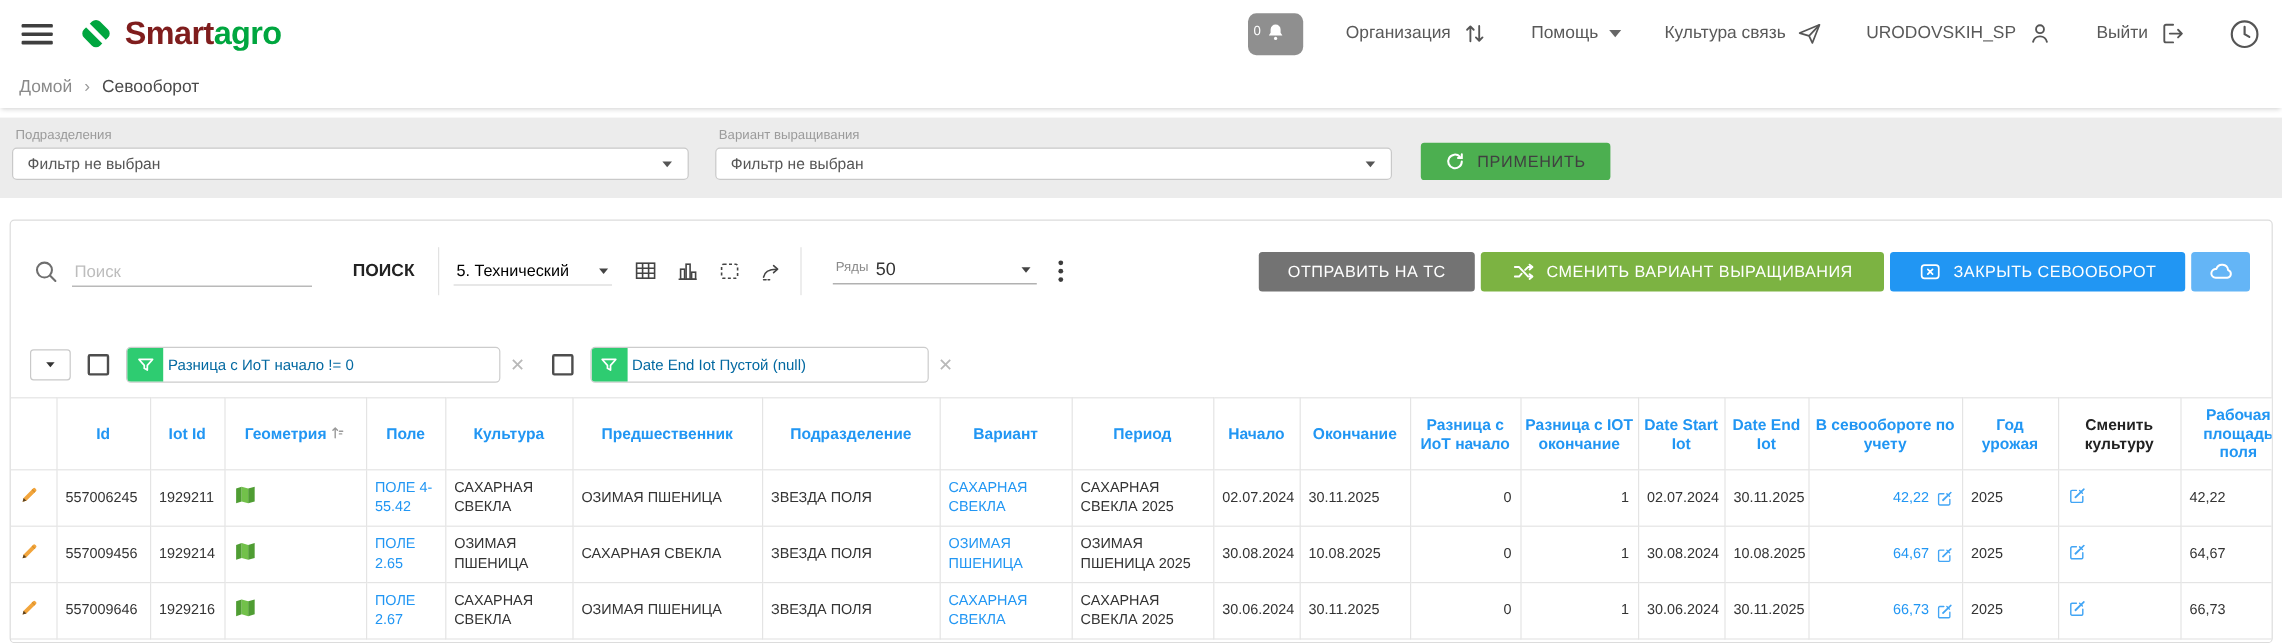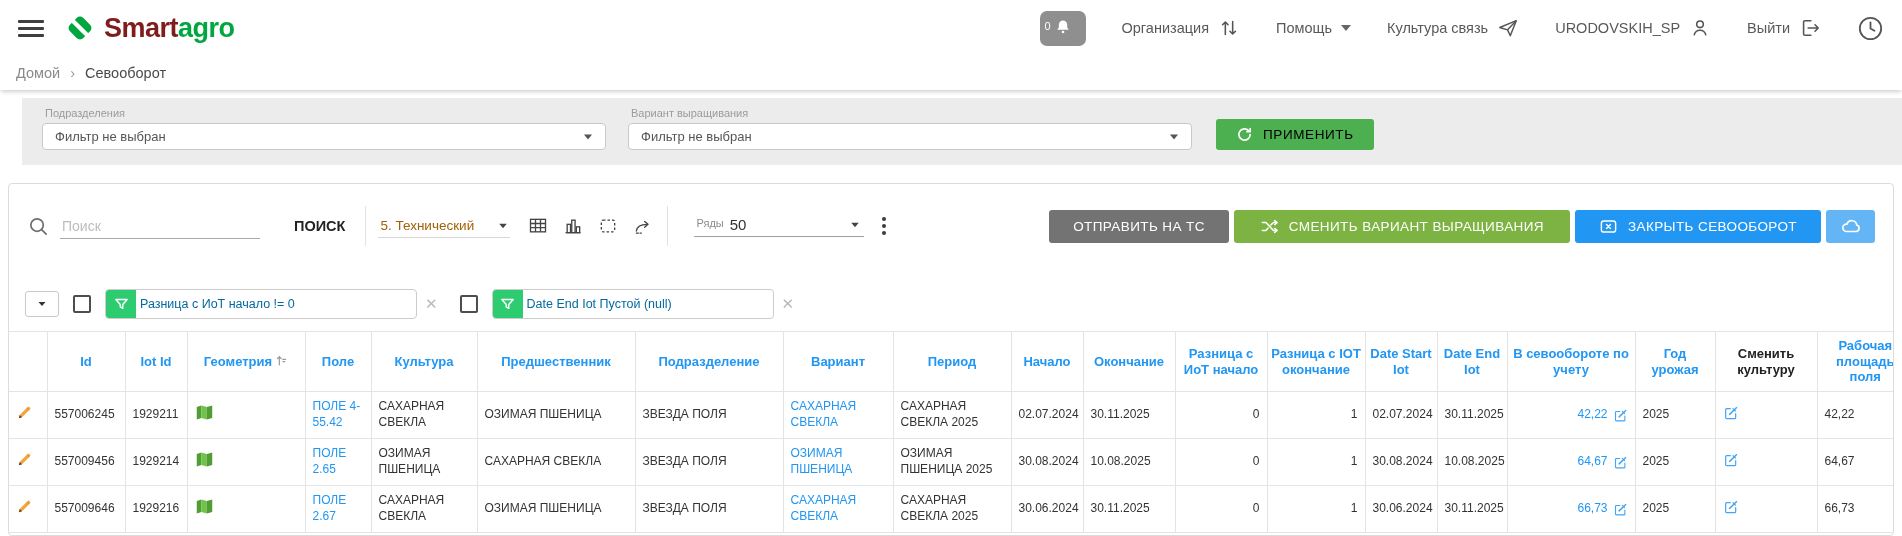--- a/index.html
+++ b/index.html
@@ -23,43 +23,43 @@
     border-top:6px solid #666; display:inline-block; }
 
   
   .breadcrumb { height:34px; display:flex; align-items:center; gap:10px; padding:0 16px; font-size:14.5px;
     background:#fff; box-shadow:0 3px 4px -1px rgba(0,0,0,.18); position:relative; z-index:3; }
   .bc-home { color:#8a8a8a; cursor:pointer; }
   .bc-sep { color:#9a9a9a; }
   .bc-current { color:#4a4a4a; }
 
   
-  .filterband { margin-top:8px; background:#ececec; padding:9px 20px 15px; display:flex; align-items:flex-end;margin-left:22px; }
+  .filterband { margin-top:8px; background:#ececec; padding:9px 10px 15px; display:flex; align-items:flex-end; }
   .ffield { display:flex; flex-direction:column; }
   .ffield .flabel { font-size:11px; color:#9b9b9b; margin:0 0 4px 3px; }
   .fselect { width:564px; height:27px; background:#fff; border:1px solid #c9c9c9; border-radius:4px;
     display:flex; align-items:center; justify-content:space-between; padding:0 12px; font-size:13px; color:#565656; cursor:pointer; }
   .fselect .caret-down { border-top-color:#555; transform:scale(.8); }
   .ffield + .ffield { margin-left:22px; }
   .apply-btn { margin-left:24px; height:31px; padding:0 20px; background:#4caf50; border:none; border-radius:3px;
-    color:#000000; font-size:13.5px; letter-spacing:.6px; display:flex; align-items:center; gap:10px; cursor:pointer;
+    color:#404040; font-size:13.5px; letter-spacing:.6px; display:flex; align-items:center; gap:10px; cursor:pointer;
     font-family:"Liberation Sans", sans-serif; }
 
   
   .card { margin:18px 8px 0; border:1px solid #dcdcdc; border-radius:4px; background:#fff; height:353px; overflow:hidden; }
 
   
   .toolbar { display:flex; align-items:center; padding:26px 18px 0; height:58px; }
   .search-input { width:200px; border:none; border-bottom:1px solid #a9a9a9; font-size:14px; color:#444;
     padding:4px 2px; outline:none; margin:0 34px 0 10px; font-family:"Liberation Sans", sans-serif; }
   .search-input::placeholder { color:#bdbdbd; }
   .search-label { font-size:14.5px; font-weight:bold; color:#222; margin-right:20px; }
   .vdiv { width:1px; height:40px; background:#e2e2e2; }
   .view-select { display:flex; align-items:center; justify-content:space-between; width:132px; margin:0 14px 0 12px;
-    border-bottom:1px solid #d7d7d7; padding:4px 2px; font-size:13.5px; color:#a16207; cursor:pointer; }
+    border-bottom:1px solid #d7d7d7; padding:4px 2px; font-size:13.5px; color:#000000; cursor:pointer; }
   .view-select .caret-down { transform:scale(.75); border-top-color:#444; }
   .icon-group { display:flex; align-items:center; gap:15px; margin:0 14px 0 4px; }
   .tool-ico { cursor:pointer; display:flex; }
   .rows-select { display:flex; align-items:flex-start; width:170px; margin-left:26px; border-bottom:1px solid #9f9f9f;
     padding:0 2px 3px; cursor:pointer; position:relative; }
   .rows-label { font-size:11px; color:#8b8b8b; margin:0 6px 0 0; padding-top:1px; }
   .rows-value { font-size:15px; color:#333; }
   .rows-select .caret-down { position:absolute; right:4px; bottom:8px; transform:scale(.75); border-top-color:#444; }
   .kebab { display:flex; flex-direction:column; gap:3px; margin:0 18px; cursor:pointer; }
   .kebab i { width:4px; height:4px; border-radius:50%; background:#3c3c3c; }

